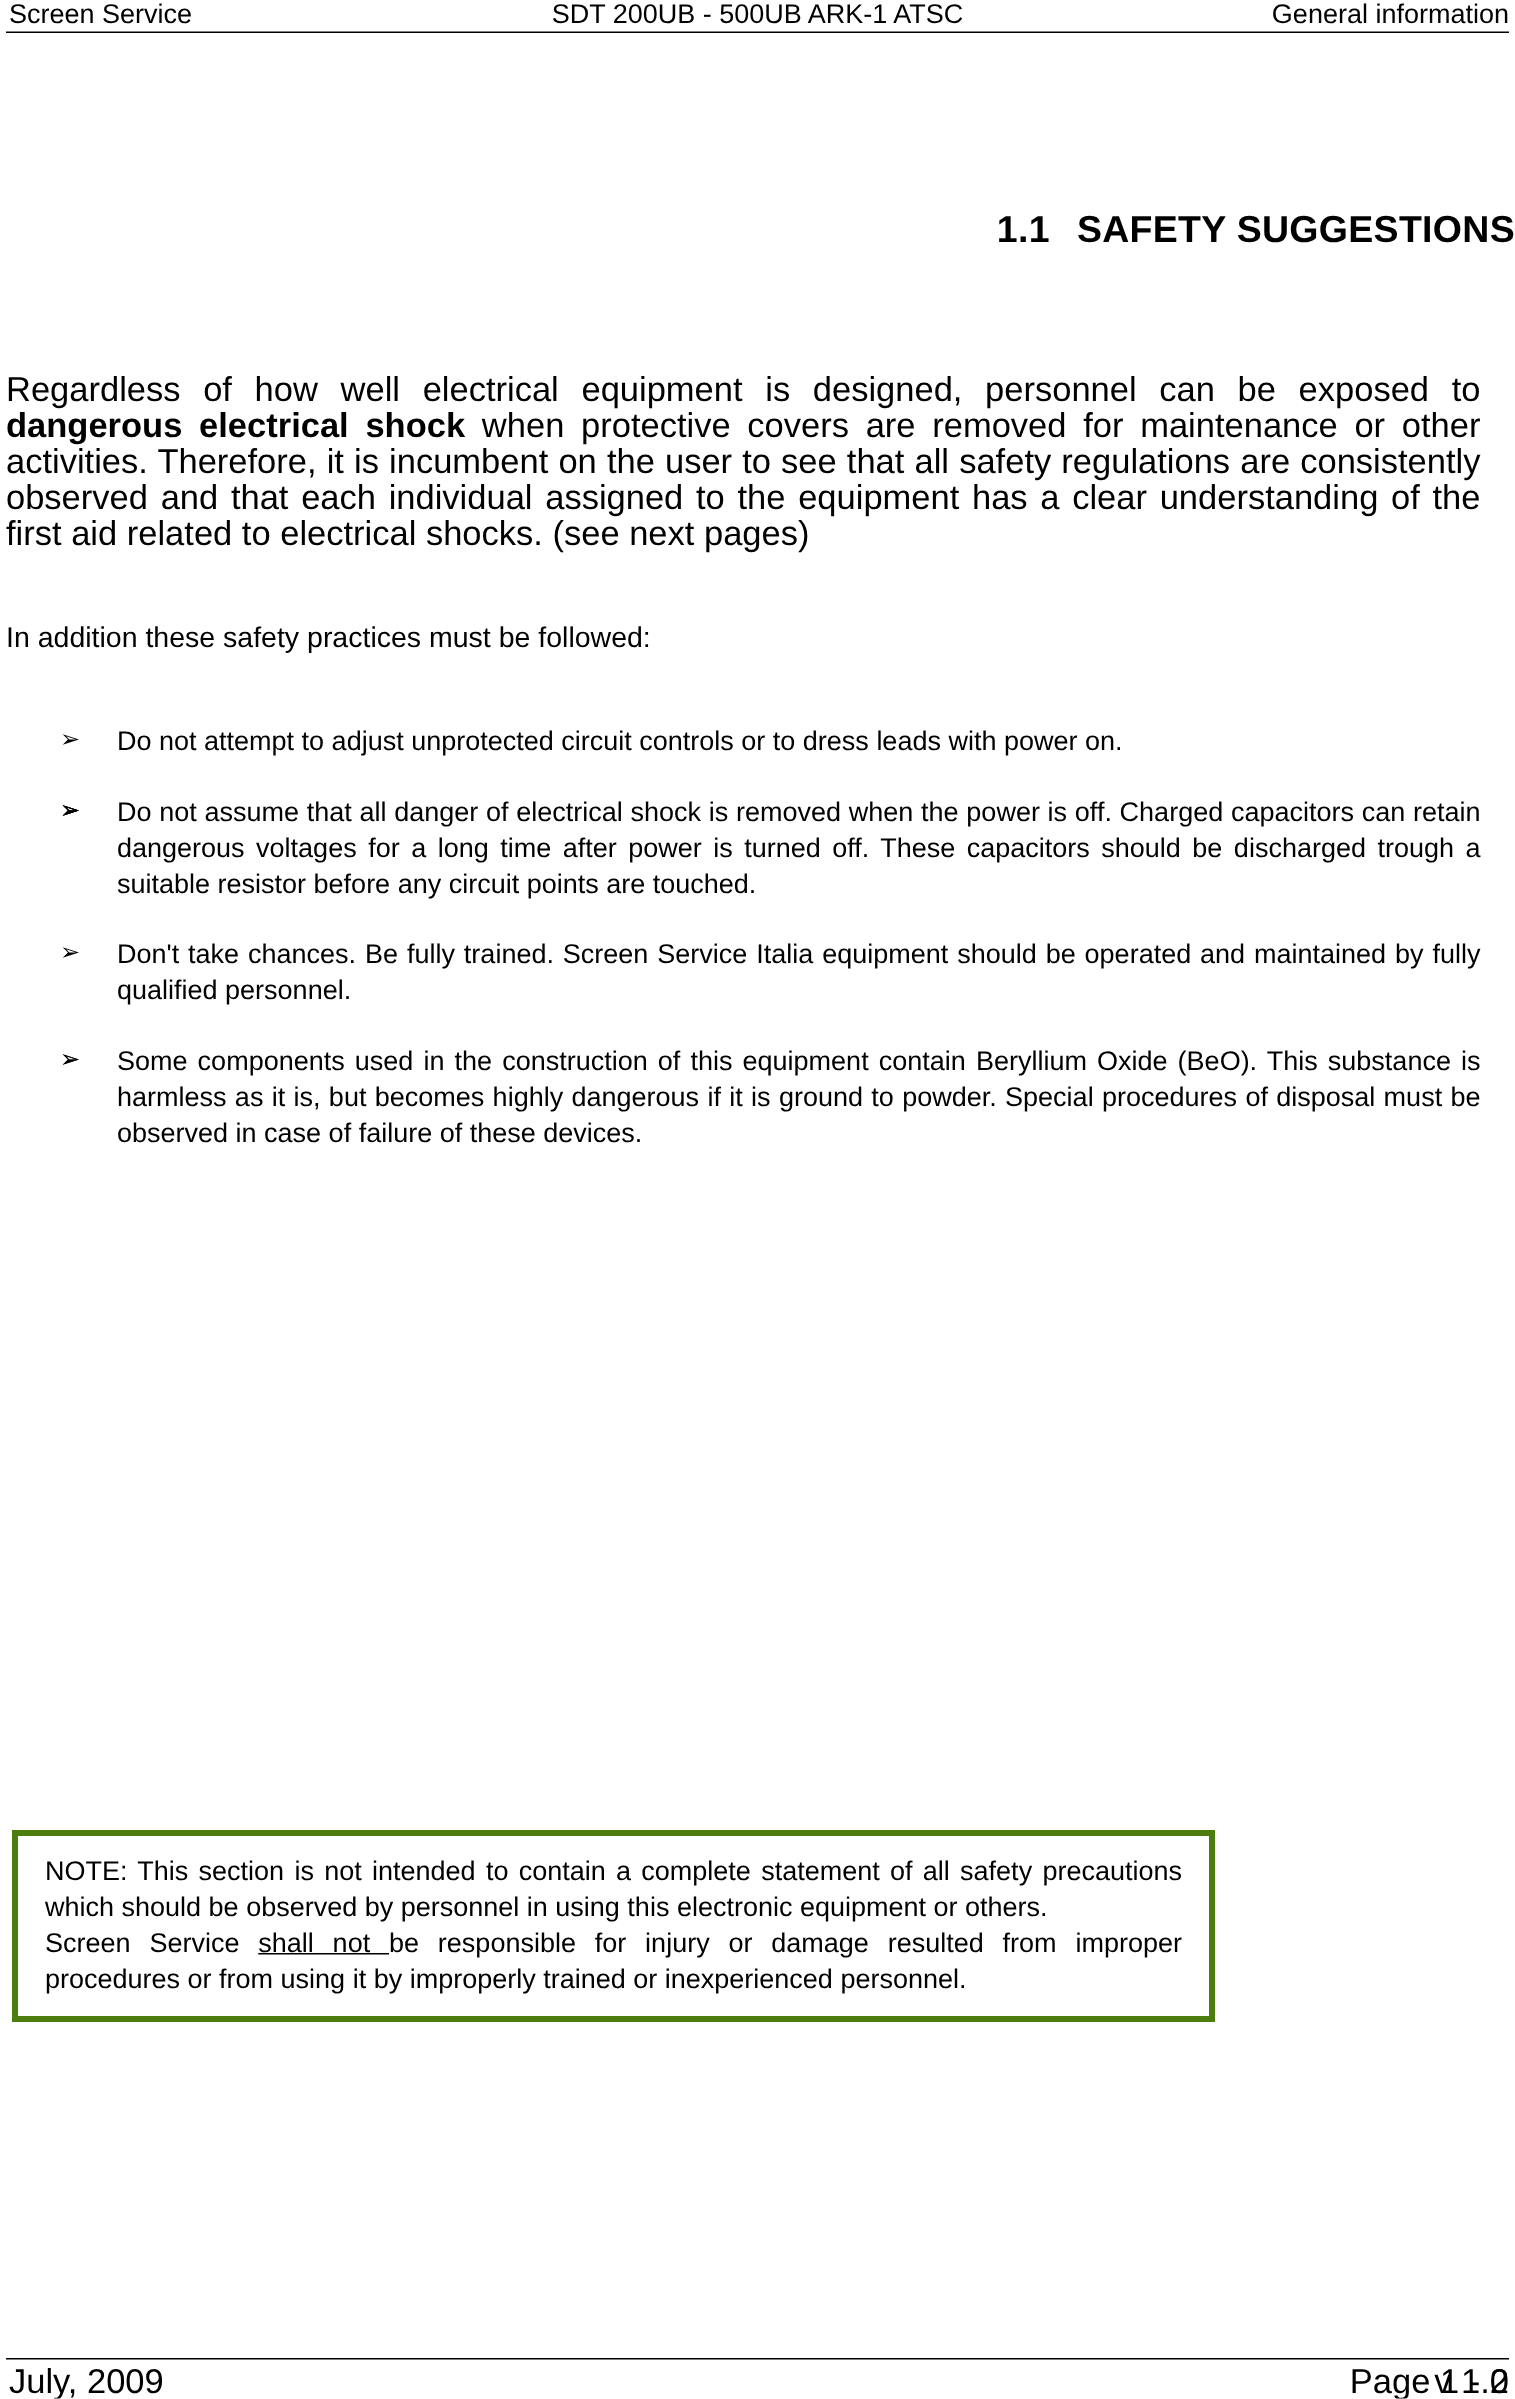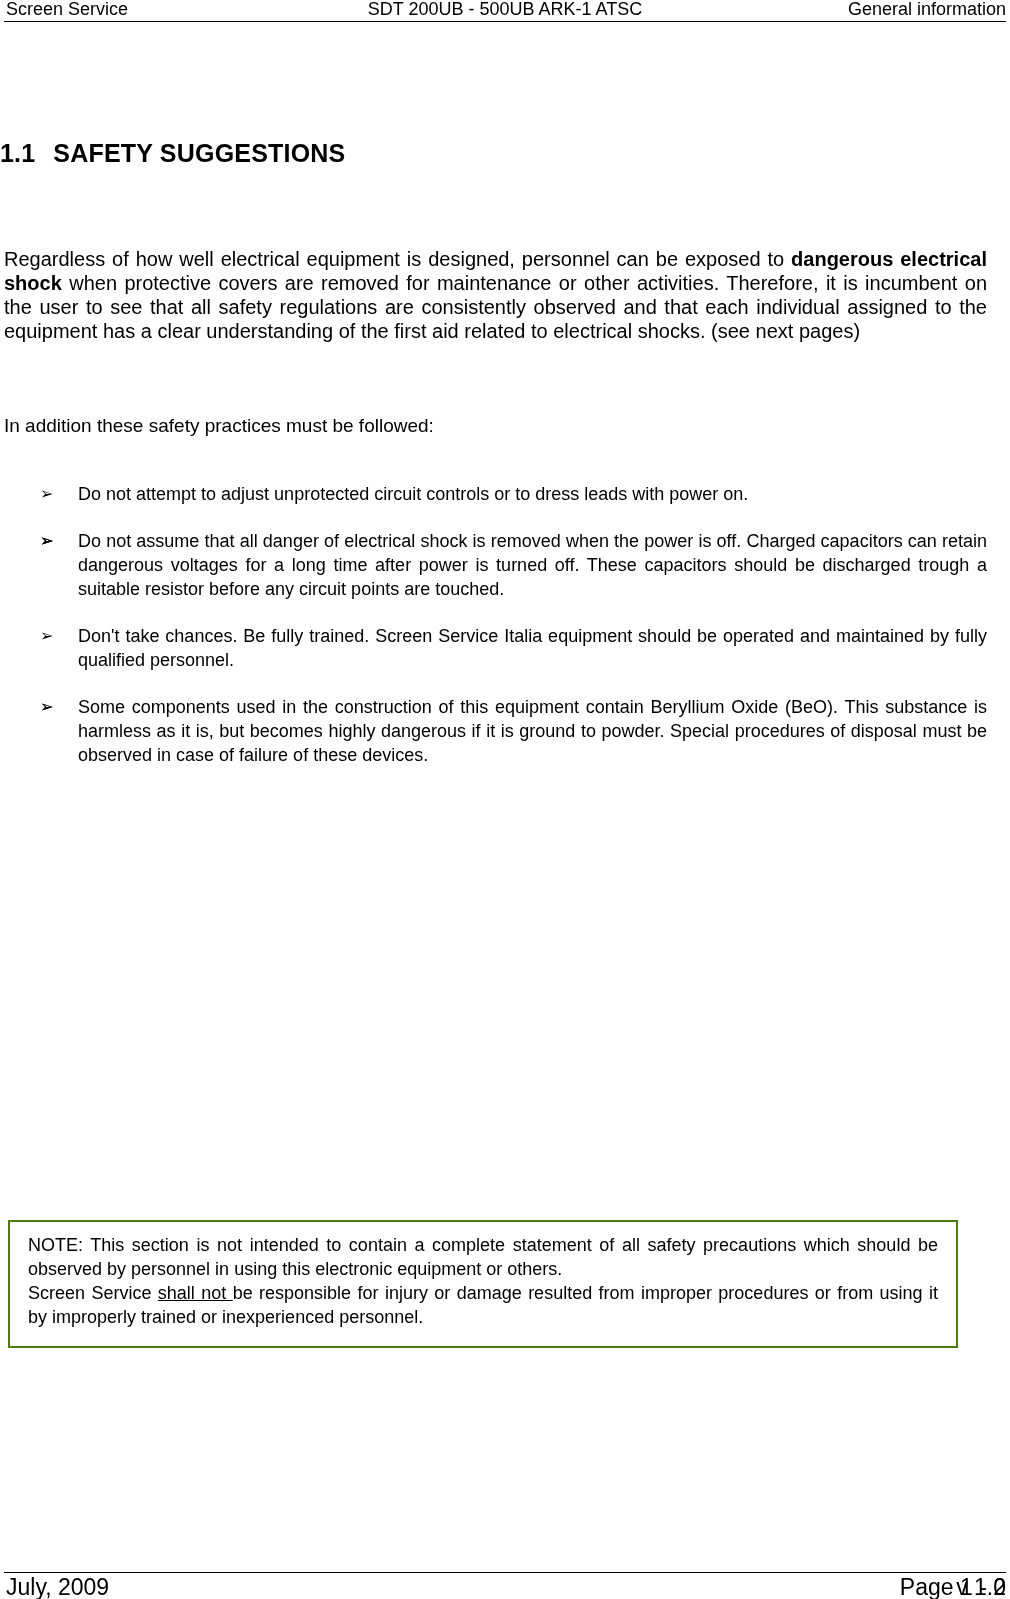--- a/index.html
+++ b/index.html
@@ -8,45 +8,45 @@
     font-family: "Liberation Sans", sans-serif; color: #000;
   }
   .hdr {
     position: absolute; left: 4px; right: 4px; top: 0; height: 21px;
     border-bottom: 1px solid #000; font-size: 18px; line-height: 19px;
   }
   .hdr .l { position: absolute; left: 2px; top: 0; }
   .hdr .c { position: absolute; left: 0; right: 0; text-align: center; top: 0; }
   .hdr .r { position: absolute; right: 0; top: 0; }
   .title {
-    position: absolute; left: 0; right: 0; top: 139px; text-align: left;
+    position: absolute; left: 0; right: 0; top: 139px; text-align: right;
     font-weight: bold; font-size: 25px; letter-spacing: 0.2px;
   }
   .title .num { margin-right: 18px; }
   .para {
     position: absolute; left: 4px; width: 983px; top: 247px;
-    font-size: 20px; line-height: 24px; text-align: justify;
+    font-size: 23px; line-height: 24px; text-align: justify;
   }
   .intro {
     position: absolute; left: 4px; top: 414px; font-size: 19px; line-height: 24px;
   }
   .list {
     position: absolute; left: 0; width: 987px; top: 482px;
     margin: 0; padding: 0; list-style: none;
   }
   .list li {
     position: relative; padding-left: 78px; font-size: 18px; line-height: 24px;
     text-align: justify; margin-bottom: 23px;
   }
   .list li .bullet {
     position: absolute; left: 40px; top: 0; font-size: 16px;
   }
   .note {
-    position: absolute; left: 8px; top: 1220px; width: 950px; height: 128px;
-    border: 2px solid #4d7c0f; box-sizing: border-box;
+    position: absolute; left: 8px; top: 1220px; width: 802px; height: 128px;
+    border: 4px solid #4d7c0f; box-sizing: border-box;
   }
   .note .txt {
     position: absolute; left: 18px; right: 18px; top: 11px;
     font-size: 18px; line-height: 24px; text-align: justify;
   }
   .note .u { text-decoration: underline; }
   .ftr {
     position: absolute; left: 4px; right: 4px; top: 1572px; height: 27px;
     border-top: 1px solid #000; font-size: 23px; line-height: 24px;
   }

